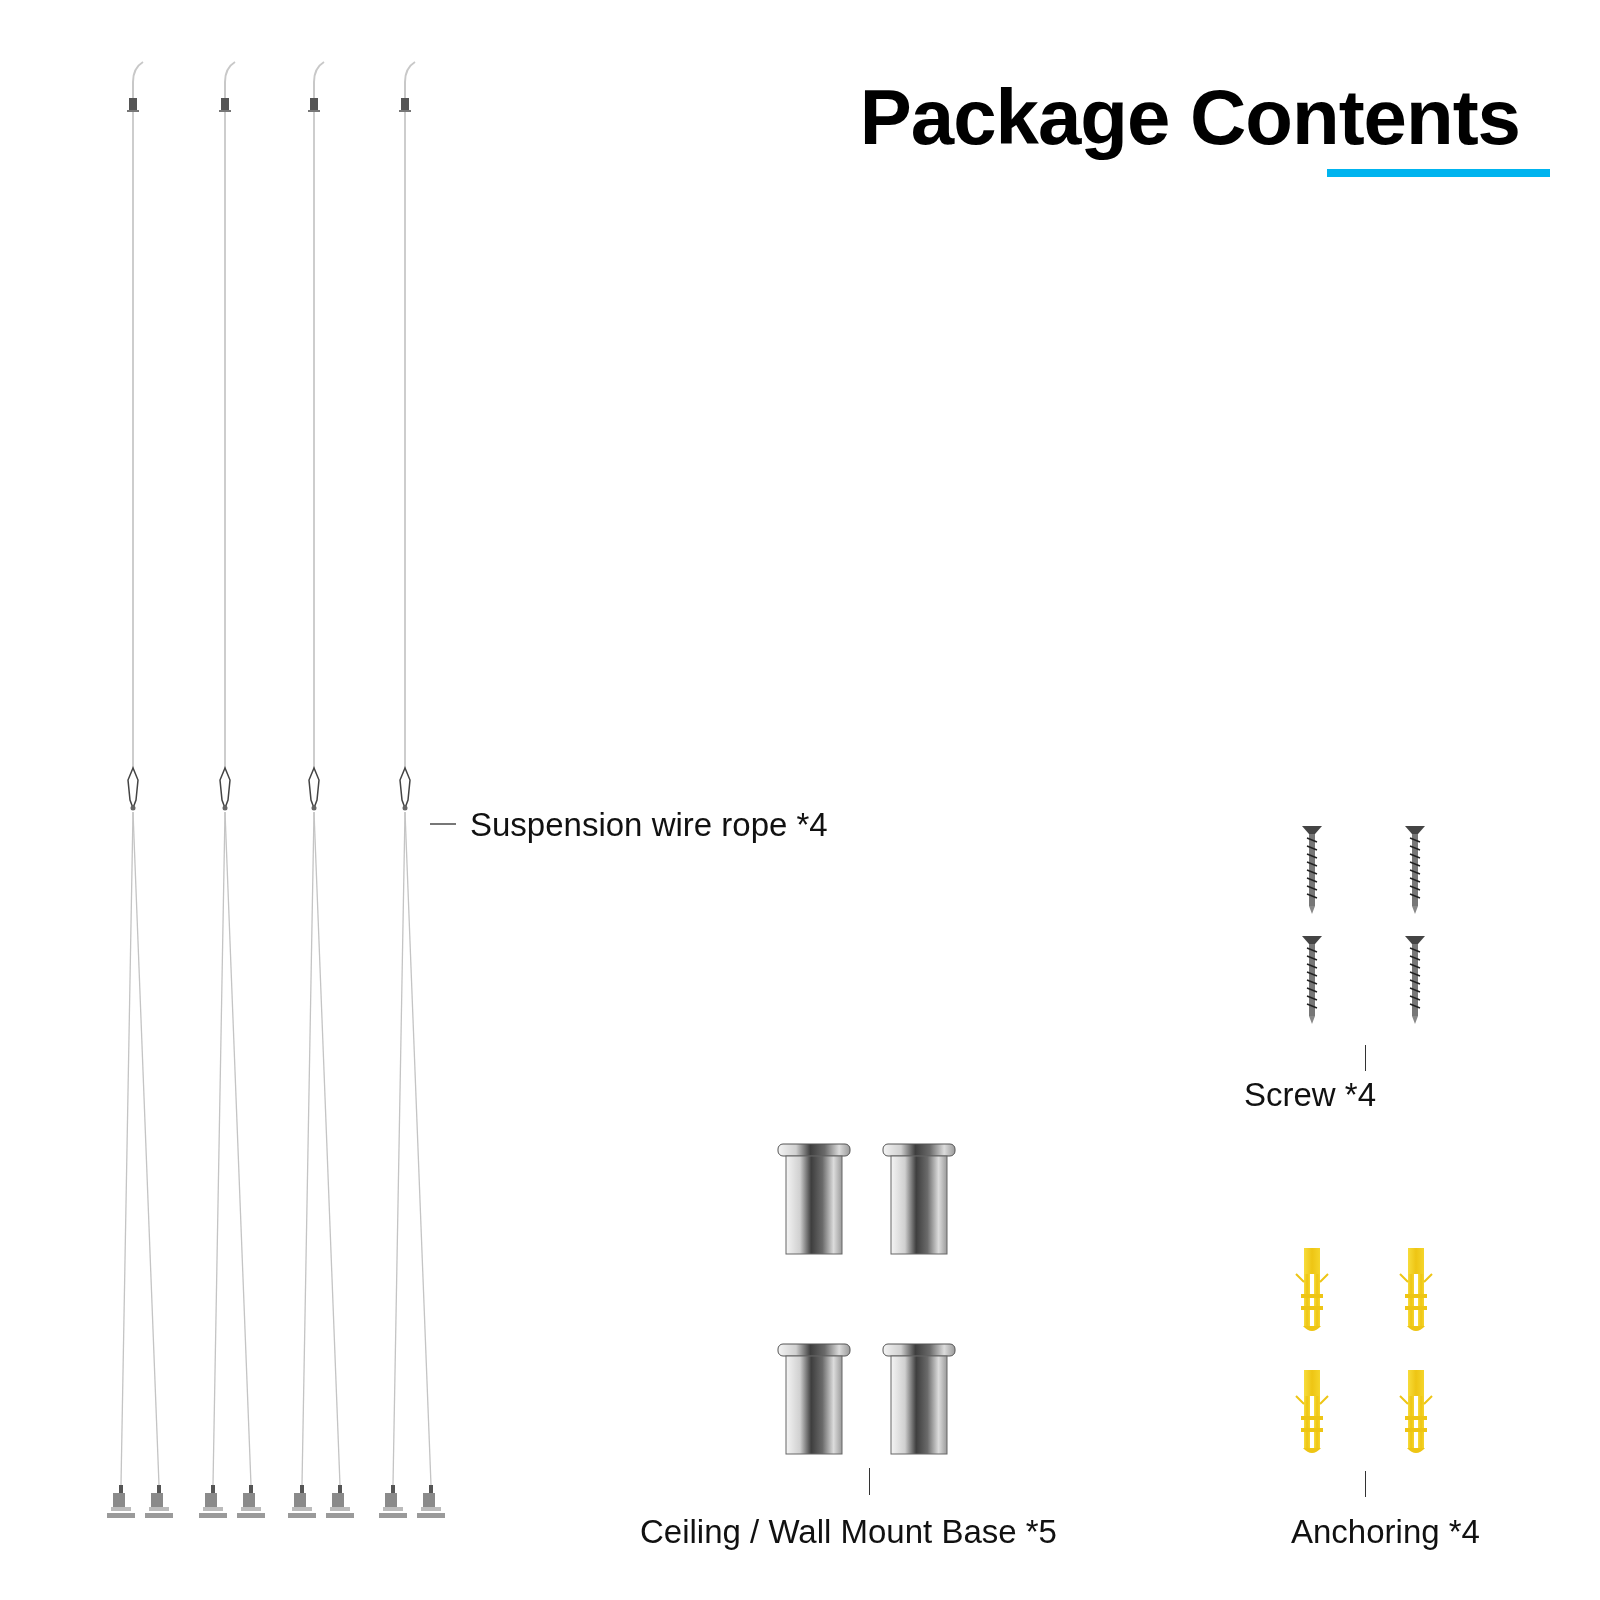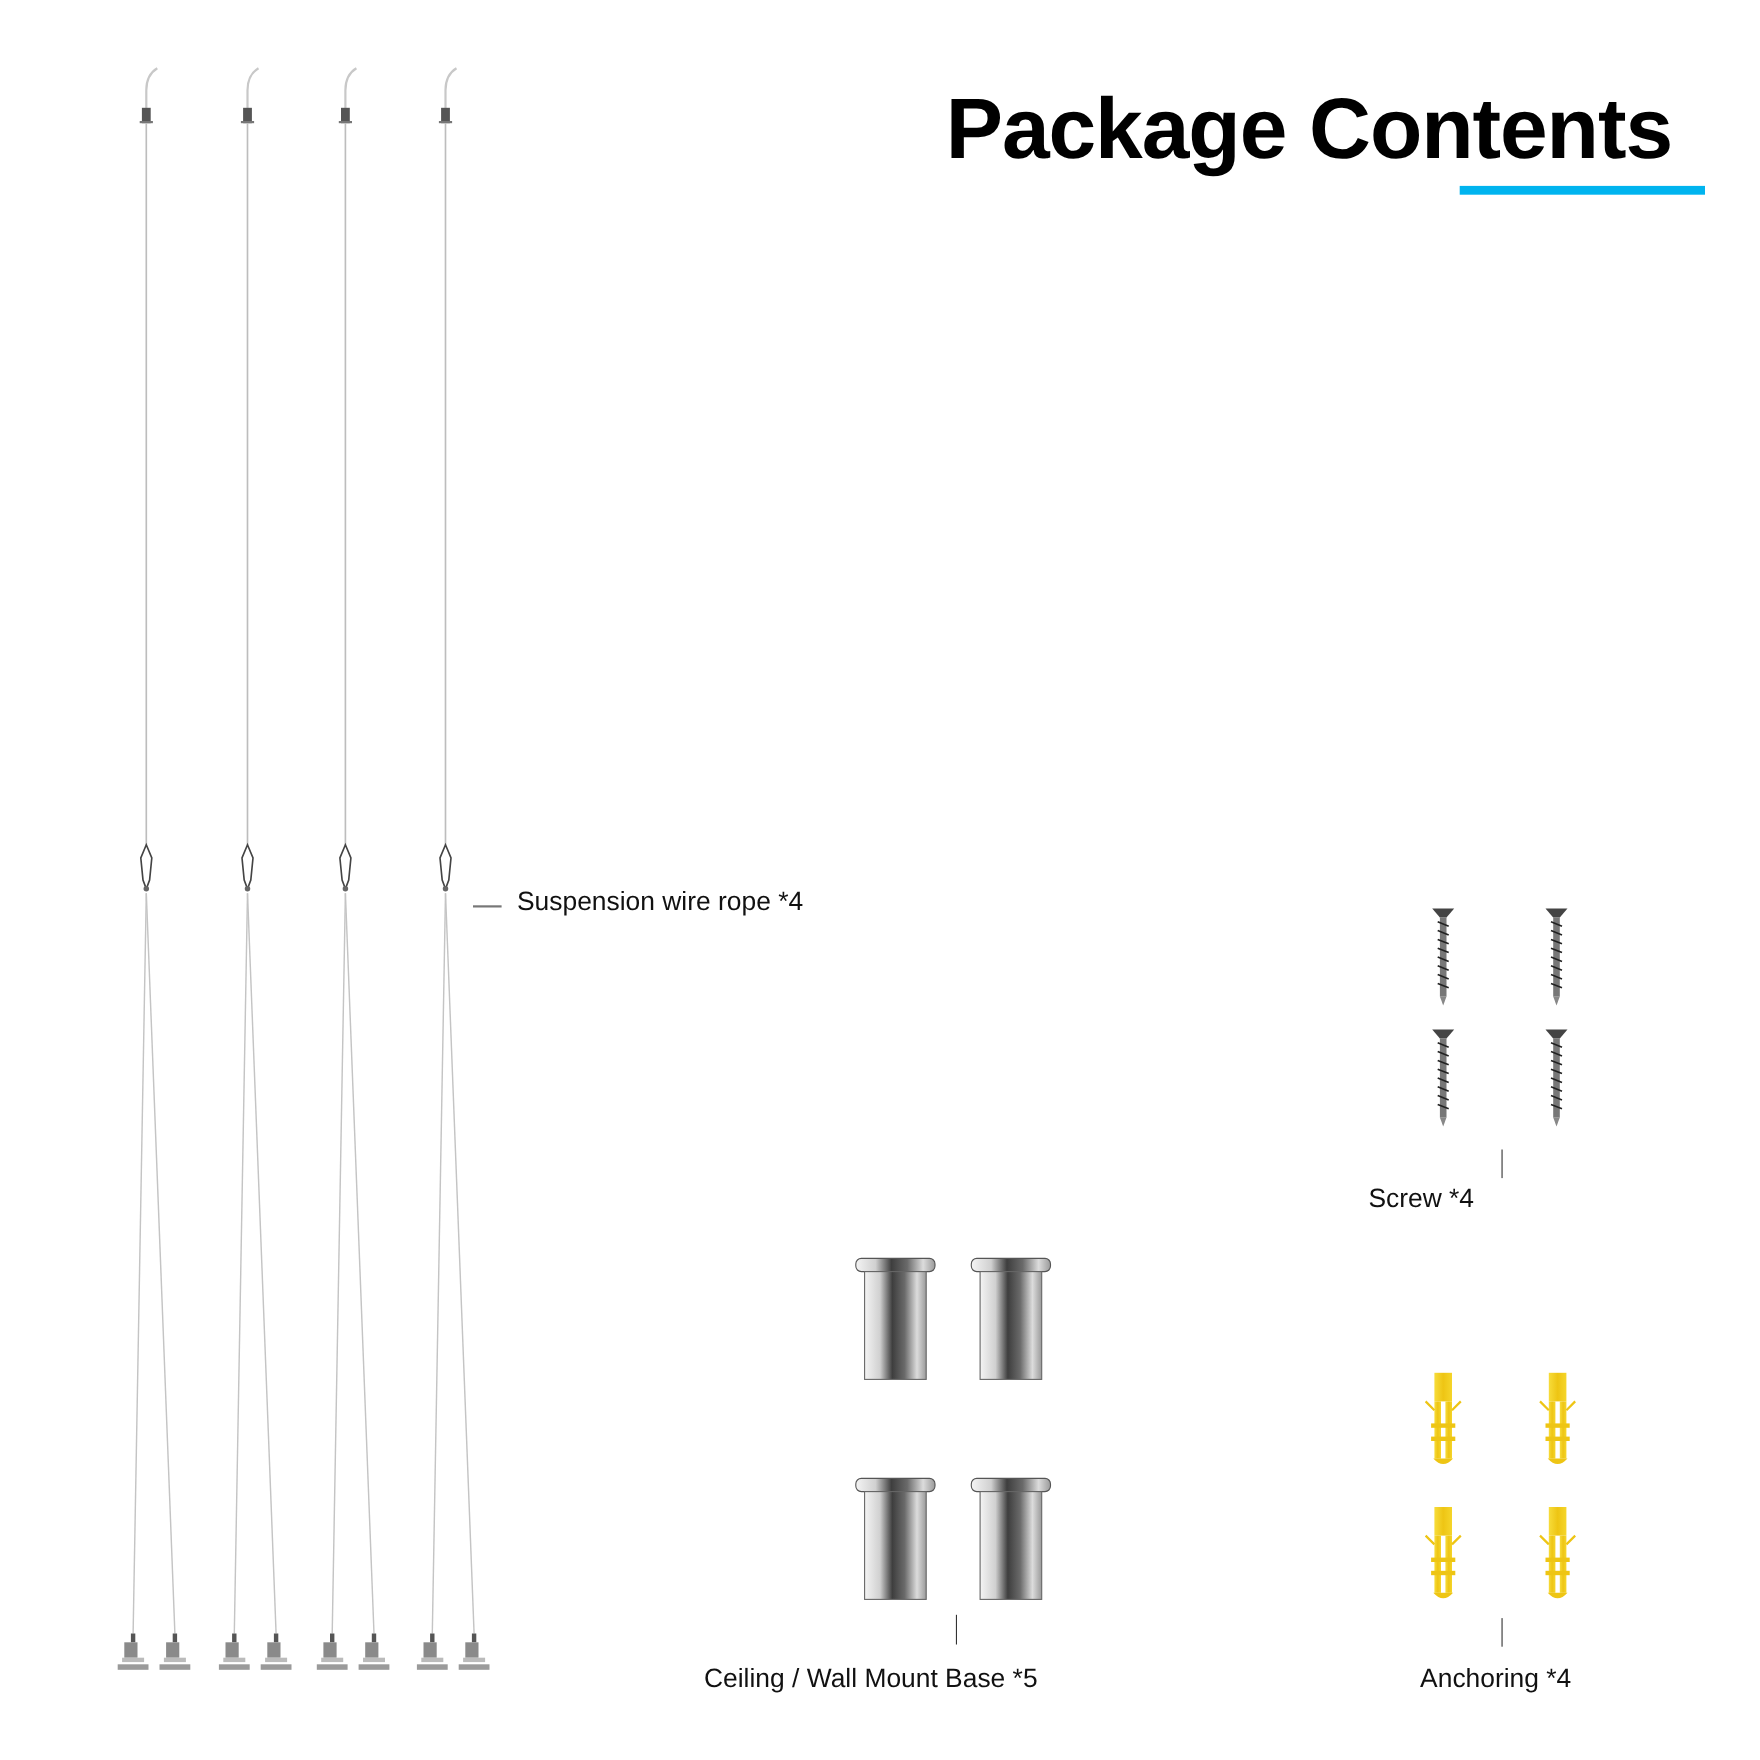--- a/index.html
+++ b/index.html
@@ -1,21 +1,21 @@
 <!DOCTYPE html>
 <html><head>
   <meta charset="utf-8">
   <style>
     html, body { margin: 0; padding: 0; background: #ffffff; }
     body { width: 1600px; height: 1600px; position: relative; overflow: hidden;
            font-family: "Liberation Sans", "DejaVu Sans", sans-serif; color: #111; }
     .title { position: absolute; right: 64px; top: 62px; font-size: 78px; font-weight: bold;
              letter-spacing: -1px; color: #000000; margin: 16px; line-height: 1; }
     .title-bar { position: absolute; left: 1327px; top: 169px; width: 223px; height: 8px; }
-    .label { position: absolute; font-size: 24px; color: #111; white-space: nowrap; line-height: 1; }
+    .label { position: absolute; font-size: 33px; color: #111; white-space: nowrap; line-height: 1; }
     .leader-h { position: absolute; height: 2px; background: #777; }
     .leader-v { position: absolute; width: 1px; background: #333; }
     svg { position: absolute; overflow: visible; }
   </style>
 </head>
 <body>
 
 <h1 class="title">Package Contents</h1>
 <div class="title-bar" style="background:#00b4ef"></div>
 

